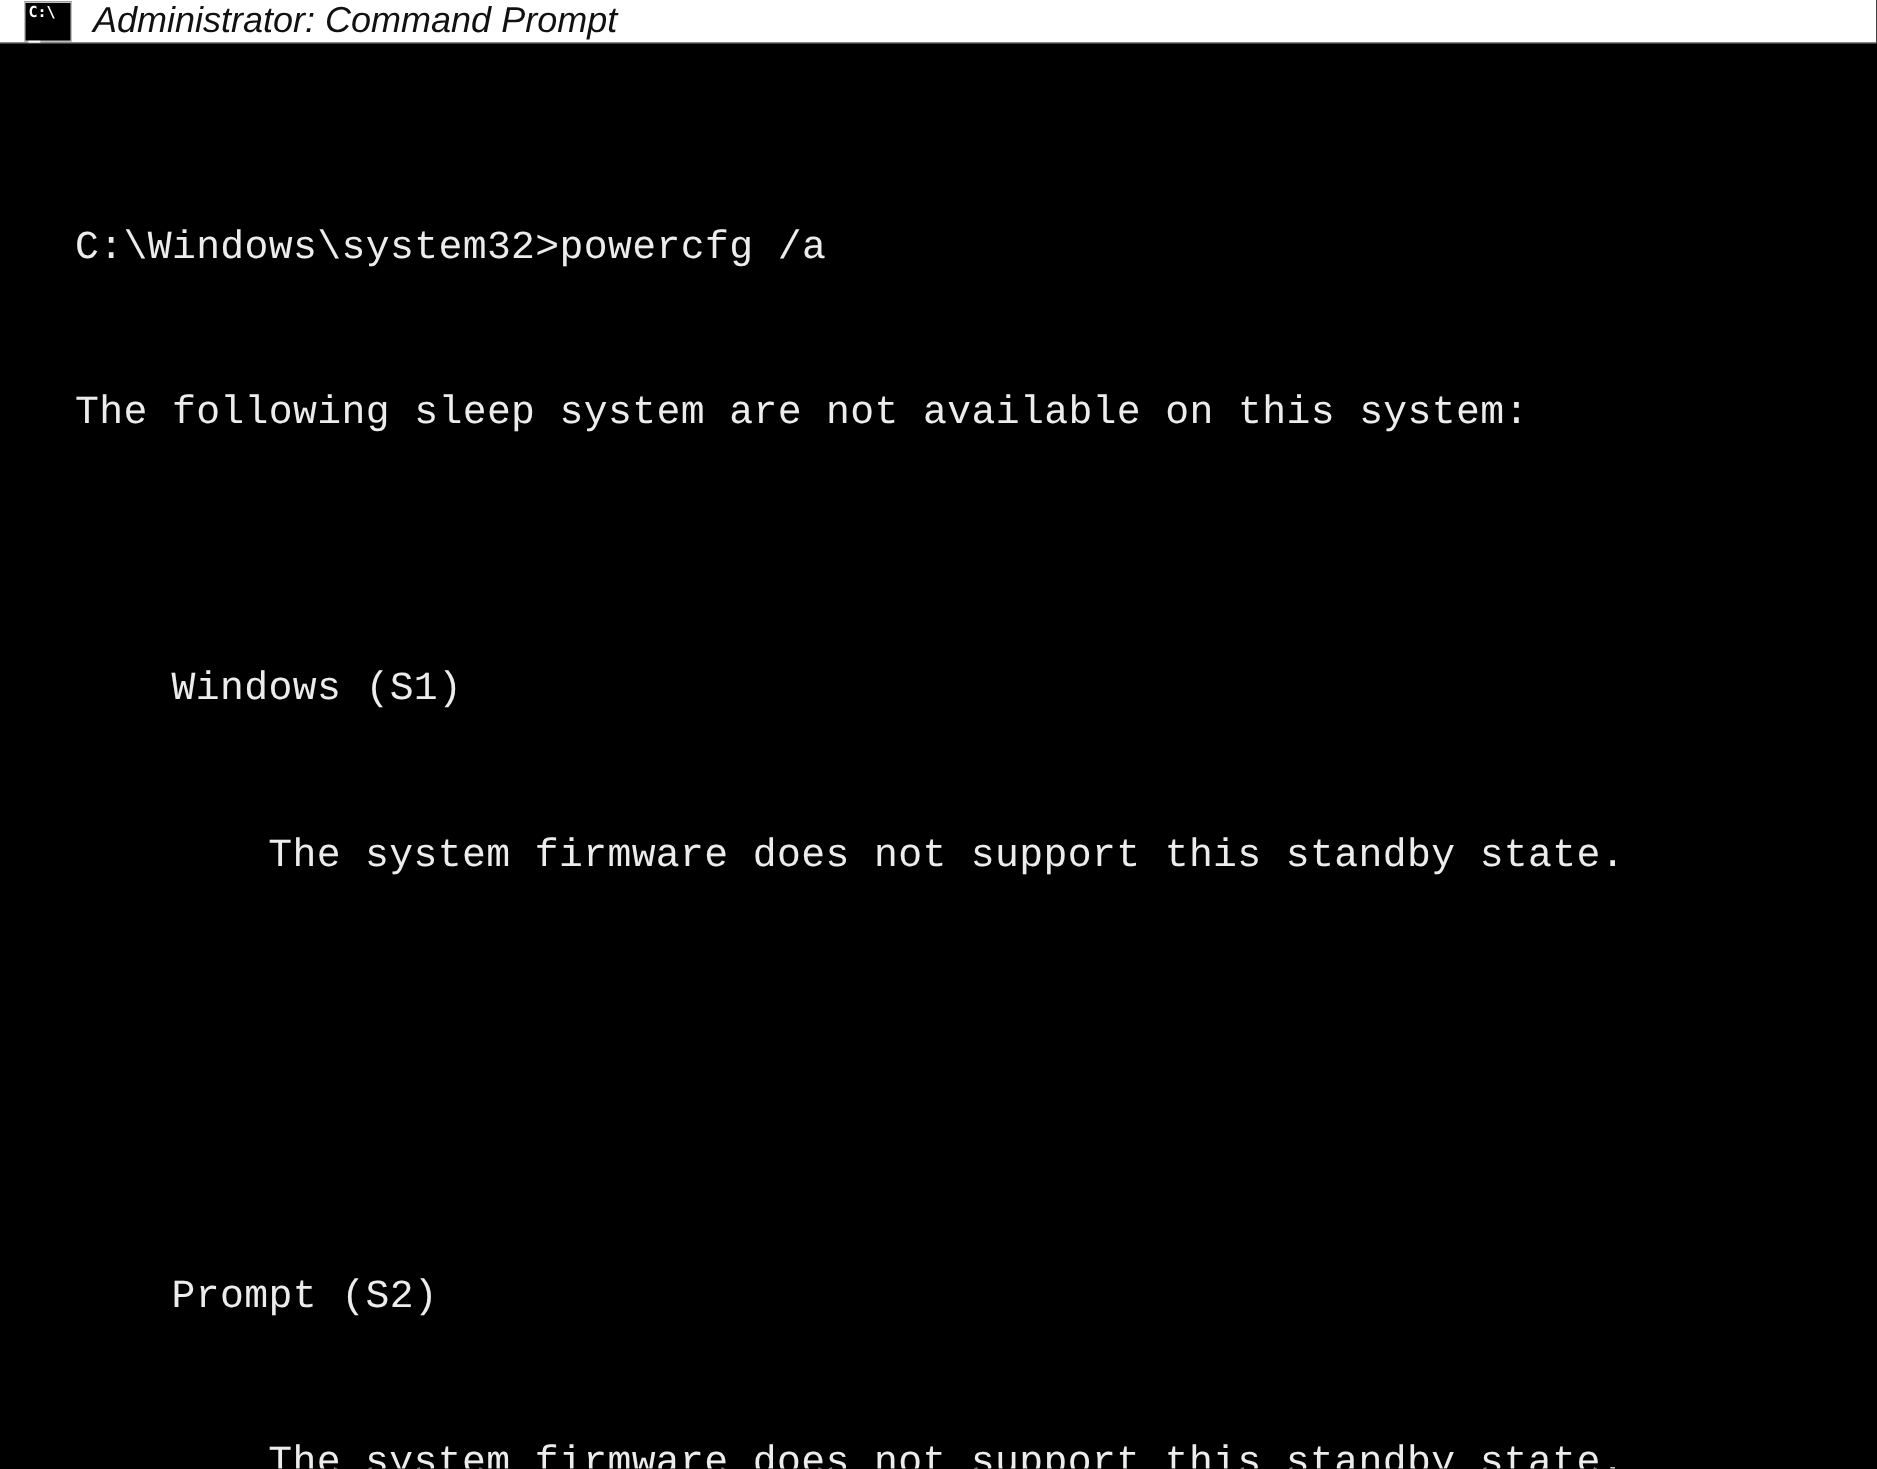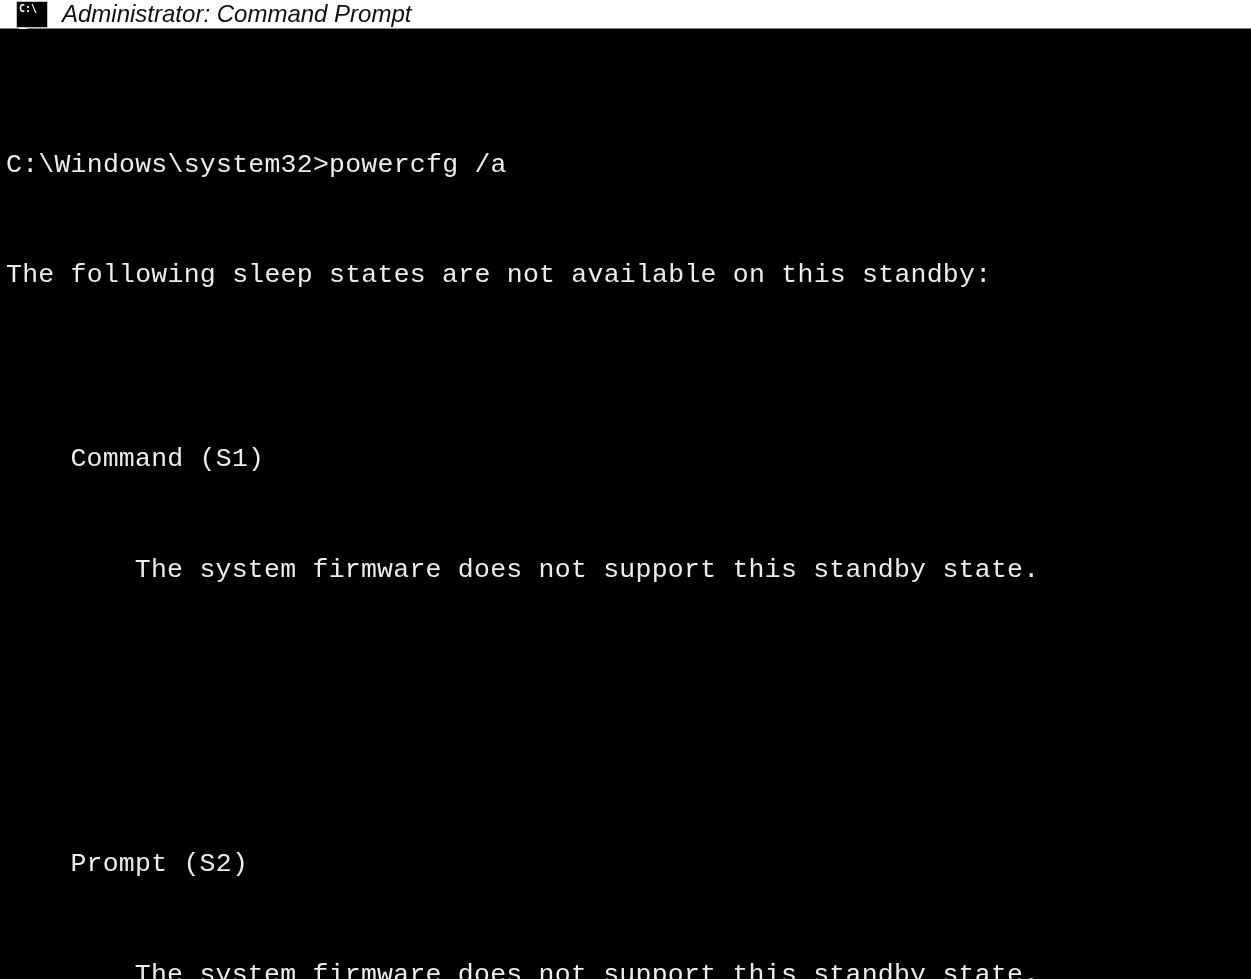--- a/index.html
+++ b/index.html
@@ -51,40 +51,40 @@
       color: #ececec;
       font-family: Consolas, "Courier New", monospace;
       font-size: 26.5px;
       line-height: 1.39;
       padding: 44px 6px 6px 6px;
       white-space: pre;
       position: relative;
       letter-spacing: 0.25px;
     }
 
-    .block { position: relative; }
+    .block { position: relative; margin-left: 44px; }
     .indent-1 { padding-left: 4.05ch; }
     .indent-2 { padding-left: 8.1ch; }
     .blank { height: 1.39em; }
   </style>
 </head>
 <body>
 
 <div class="window">
   <div class="titlebar">
     <div class="app-icon"></div>
     <div class="title-text">Administrator: Command Prompt</div>
   </div>
 
   <div class="terminal">
     <div class="block"><span>C:\Windows\system32&gt;</span><span>powercfg /a</span></div>
-    <div class="block">The following sleep states are not available on this standby:</div>
+    <div class="block">The following sleep system are not available on this system:</div>
 
     
-    <div class="block indent-1">Command (S1)</div>
+    <div class="block indent-1">Windows (S1)</div>
     <div class="block indent-2">The system firmware does not support this standby state.</div>
     <div class="blank"></div>
 
     
     <div class="block indent-1">Prompt (S2)</div>
     <div class="block indent-2">The system firmware does not support this standby state.</div>
     
 
     
     

